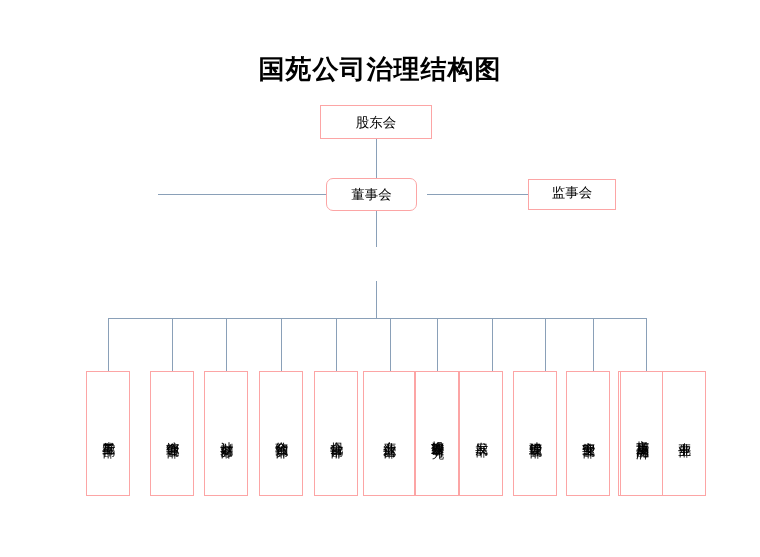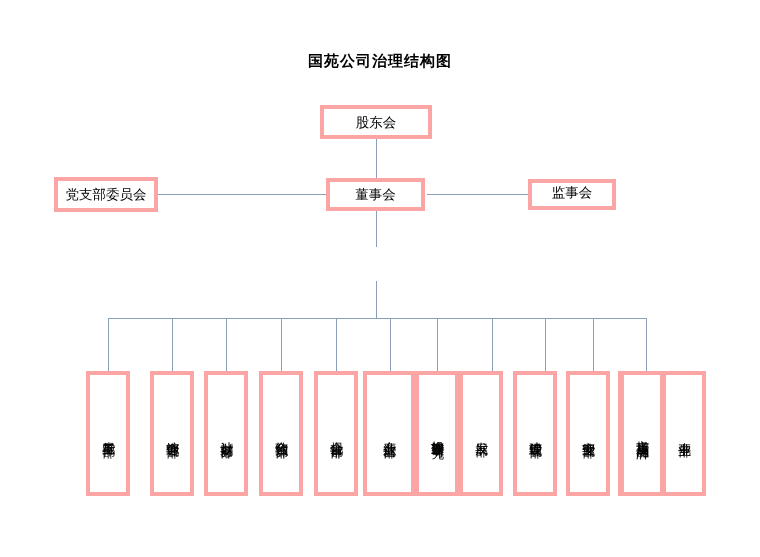--- a/index.html
+++ b/index.html
@@ -16,29 +16,29 @@
     height: 557px;
     background: #ffffff;
     overflow: hidden;
   }
   .title {
     position: absolute;
     left: 0;
     top: 52px;
     width: 760px;
     text-align: center;
-    font-size: 15px;
+    font-size: 26px;
     font-weight: bold;
     color: #000000;
     letter-spacing: 1px;
   }
   .node {
     position: absolute;
     box-sizing: border-box;
-    border: 4px solid #fca5a5;
+    border: 1px solid #fca5a5;
     background: #ffffff;
     color: #000000;
     font-size: 13.5px;
     display: flex;
     align-items: center;
     justify-content: center;
     text-align: center;
     line-height: 1.25;
     z-index: 3;
   }
@@ -80,23 +80,22 @@
   <div class="line v" style="left:336px; top:318px; height:53px;"></div>
   <div class="line v" style="left:390px; top:318px; height:53px;"></div>
   <div class="line v" style="left:437px; top:318px; height:53px;"></div>
   <div class="line v" style="left:492px; top:318px; height:53px;"></div>
   <div class="line v" style="left:545px; top:318px; height:53px;"></div>
   <div class="line v" style="left:593px; top:318px; height:53px;"></div>
   <div class="line v" style="left:646px; top:318px; height:53px;"></div>
 
   <div class="node" style="left:320px; top:105px; width:112px; height:34px;">股东会</div>
 
-  <div class="node" style="left:54px; top:177px; width:104px; height:35px;">党支部委员会</div>
 
-  <div class="node" style="left:326px; top:178px; width:99px; height:33px;">董事会</div>
+  <div class="node" style="left:326px; top:178px; width:91px; height:33px;border-radius:7px;">董事会</div>
 
   <div class="node" style="left:528px; top:179px; width:88px; height:31px;font-family:Liberation Mono, monospace;">监事会</div>
 
 
   <div class="node vertical" style="left:86px; top:371px; width:44px; height:125px;">党群工作部</div>
   <div class="node vertical" style="left:150px; top:371px; width:44px; height:125px;">综合管理部</div>
   <div class="node vertical" style="left:204px; top:371px; width:44px; height:125px;">计划财务部</div>
   <div class="node vertical" style="left:259px; top:371px; width:44px; height:125px;">合约预算部</div>
   <div class="node vertical" style="left:314px; top:371px; width:44px; height:125px;">合规审计部</div>
   <div class="node vertical" style="left:363px; top:371px; width:52px; height:125px;">产业运营部</div>

